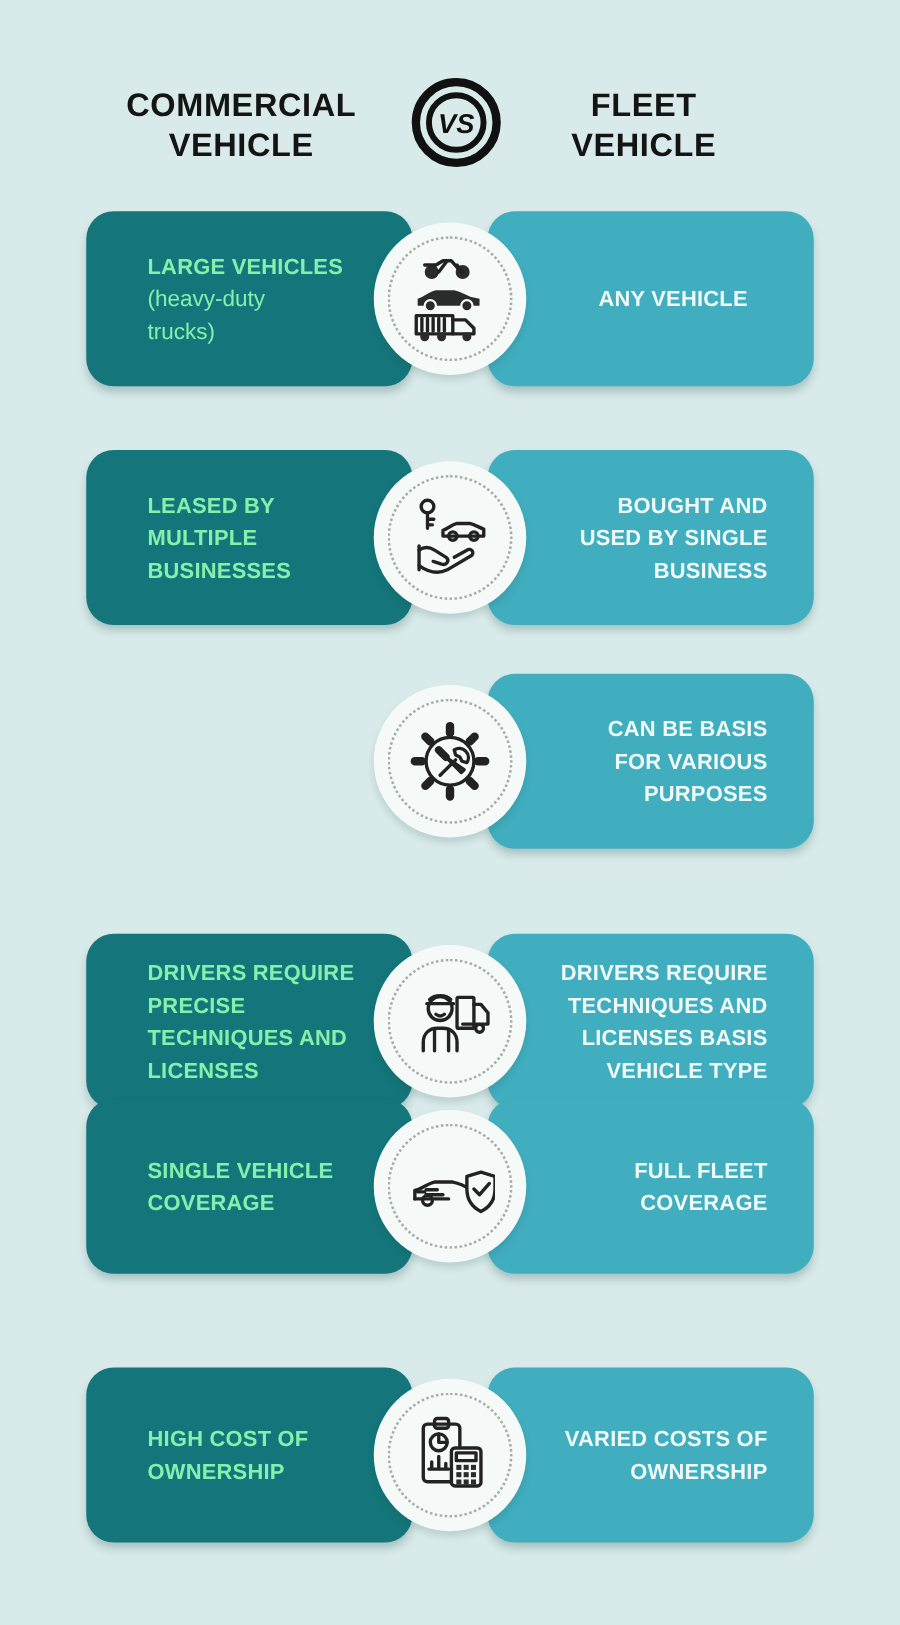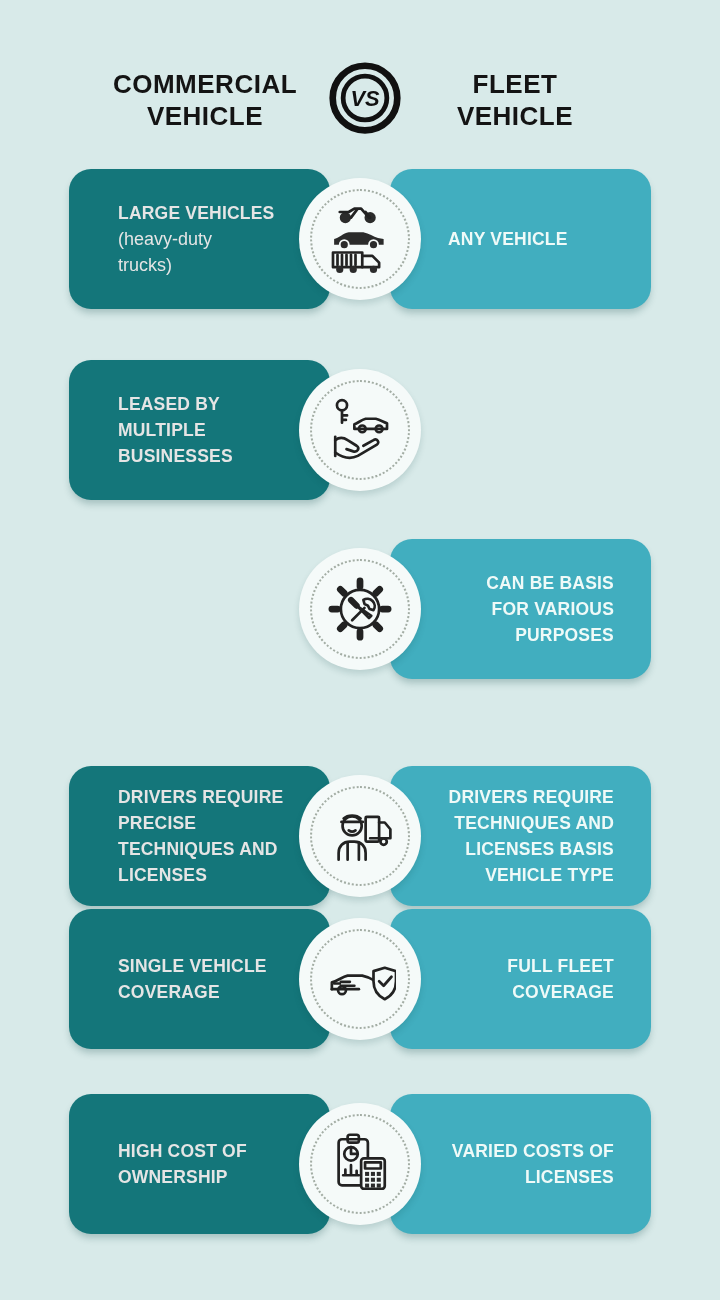--- a/index.html
+++ b/index.html
@@ -14,51 +14,51 @@
   .hdr-title{
     position:absolute;top:68px;
     width:270px;
     text-align:center;
     font-size:26px;font-weight:bold;
     line-height:32px;
     letter-spacing:0.5px;
     color:#141414;
     white-space:pre-line;
   }
-  .hdr-title.left{left:70px;text-align:center;}
+  .hdr-title.left{left:58px;text-align:center;}
   .hdr-title.right{left:380px;}
   .vs-badge{
     position:absolute;left:327px;top:60px;
     width:76px;height:76px;
   }
   
   .row{position:absolute;left:0;width:720px;height:140px;}
   .row.r0{top:169px;} .row.r1{top:360px;} .row.r2{top:539px;}
-  .row.r3{top:766px;} .row.r4{top:909px;} .row.r5{top:1094px;padding-left:32px;}
+  .row.r3{top:747px;} .row.r4{top:879px;} .row.r5{top:1094px;padding-left:32px;}
   .card{
     position:absolute;top:0;height:140px;
     border-radius:22px;
     box-sizing:border-box;
     display:flex;flex-direction:column;justify-content:center;
     box-shadow:0 5px 7px -1px rgba(15,70,70,0.25);
   }
   .card.left{
     left:69px;width:261px;
-    background:#14767A;color:#e5e5e5;
+    background:#14767A;color:#86efac;
     padding:10px 26px 10px 49px;
     text-align:left;
   }
   .card.right{
     left:390px;width:261px;
     background:#41AEBF;color:#EFFAF8;
     padding:10px 37px 10px 28px;
     text-align:right;
   }
   .card.right.center{
-    text-align:left;
+    text-align:center;
     padding:10px 22px 10px 58px;
     gap:32px;
   }
   .card .main{
     font-weight:bold;font-size:17.5px;line-height:26px;
     letter-spacing:0.2px;white-space:pre-line;
   }
   .card .sub{
     font-weight:normal;font-size:18px;line-height:26px;
     white-space:pre-line;
@@ -125,20 +125,25 @@
       </svg>
     </div>
   </div>
 
   <div class="row r1">
     <div class="card left">
       <div class="main">LEASED BY
 MULTIPLE
 BUSINESSES</div>
     </div>
+    <div class="card right">
+      <div class="main">BOUGHT AND
+USED BY SINGLE
+BUSINESS</div>
+    </div>
     <div class="hub">
       <svg viewBox="0 0 64 64">
 
         <circle class="ic" cx="16" cy="10" r="4.5"></circle>
         <path class="ic" d="M16 14.5 v11 M16 19 h4.5 M16 23 h3.5"></path>
 
         <path class="ic" d="M27 31 v-4 c3 -1 6 -4 10 -5 h9 c4 1 7 3 10 4 v5 z"></path>
         <circle class="ic" cx="34" cy="31" r="3"></circle>
         <circle class="ic" cx="49" cy="31" r="3"></circle>
 
@@ -225,21 +230,21 @@
     </div>
   </div>
 
   <div class="row r5">
     <div class="card left">
       <div class="main">HIGH COST OF
 OWNERSHIP</div>
     </div>
     <div class="card right">
       <div class="main">VARIED COSTS OF
-LICENSES</div>
+OWNERSHIP</div>
     </div>
     <div class="hub">
       <svg viewBox="0 0 64 64">
 
         <rect class="ic" x="13" y="10" width="26" height="41" rx="3"></rect>
         <rect class="ic" x="21" y="6" width="10" height="7" rx="2"></rect>
         <circle class="ic" cx="24" cy="23" r="6"></circle>
         <path class="ic" d="M24 17 v6 h6"></path>
         <path class="ic" d="M19 42 v-5 M24 42 v-9 M29 42 v-4 M17 42 h14"></path>
 

